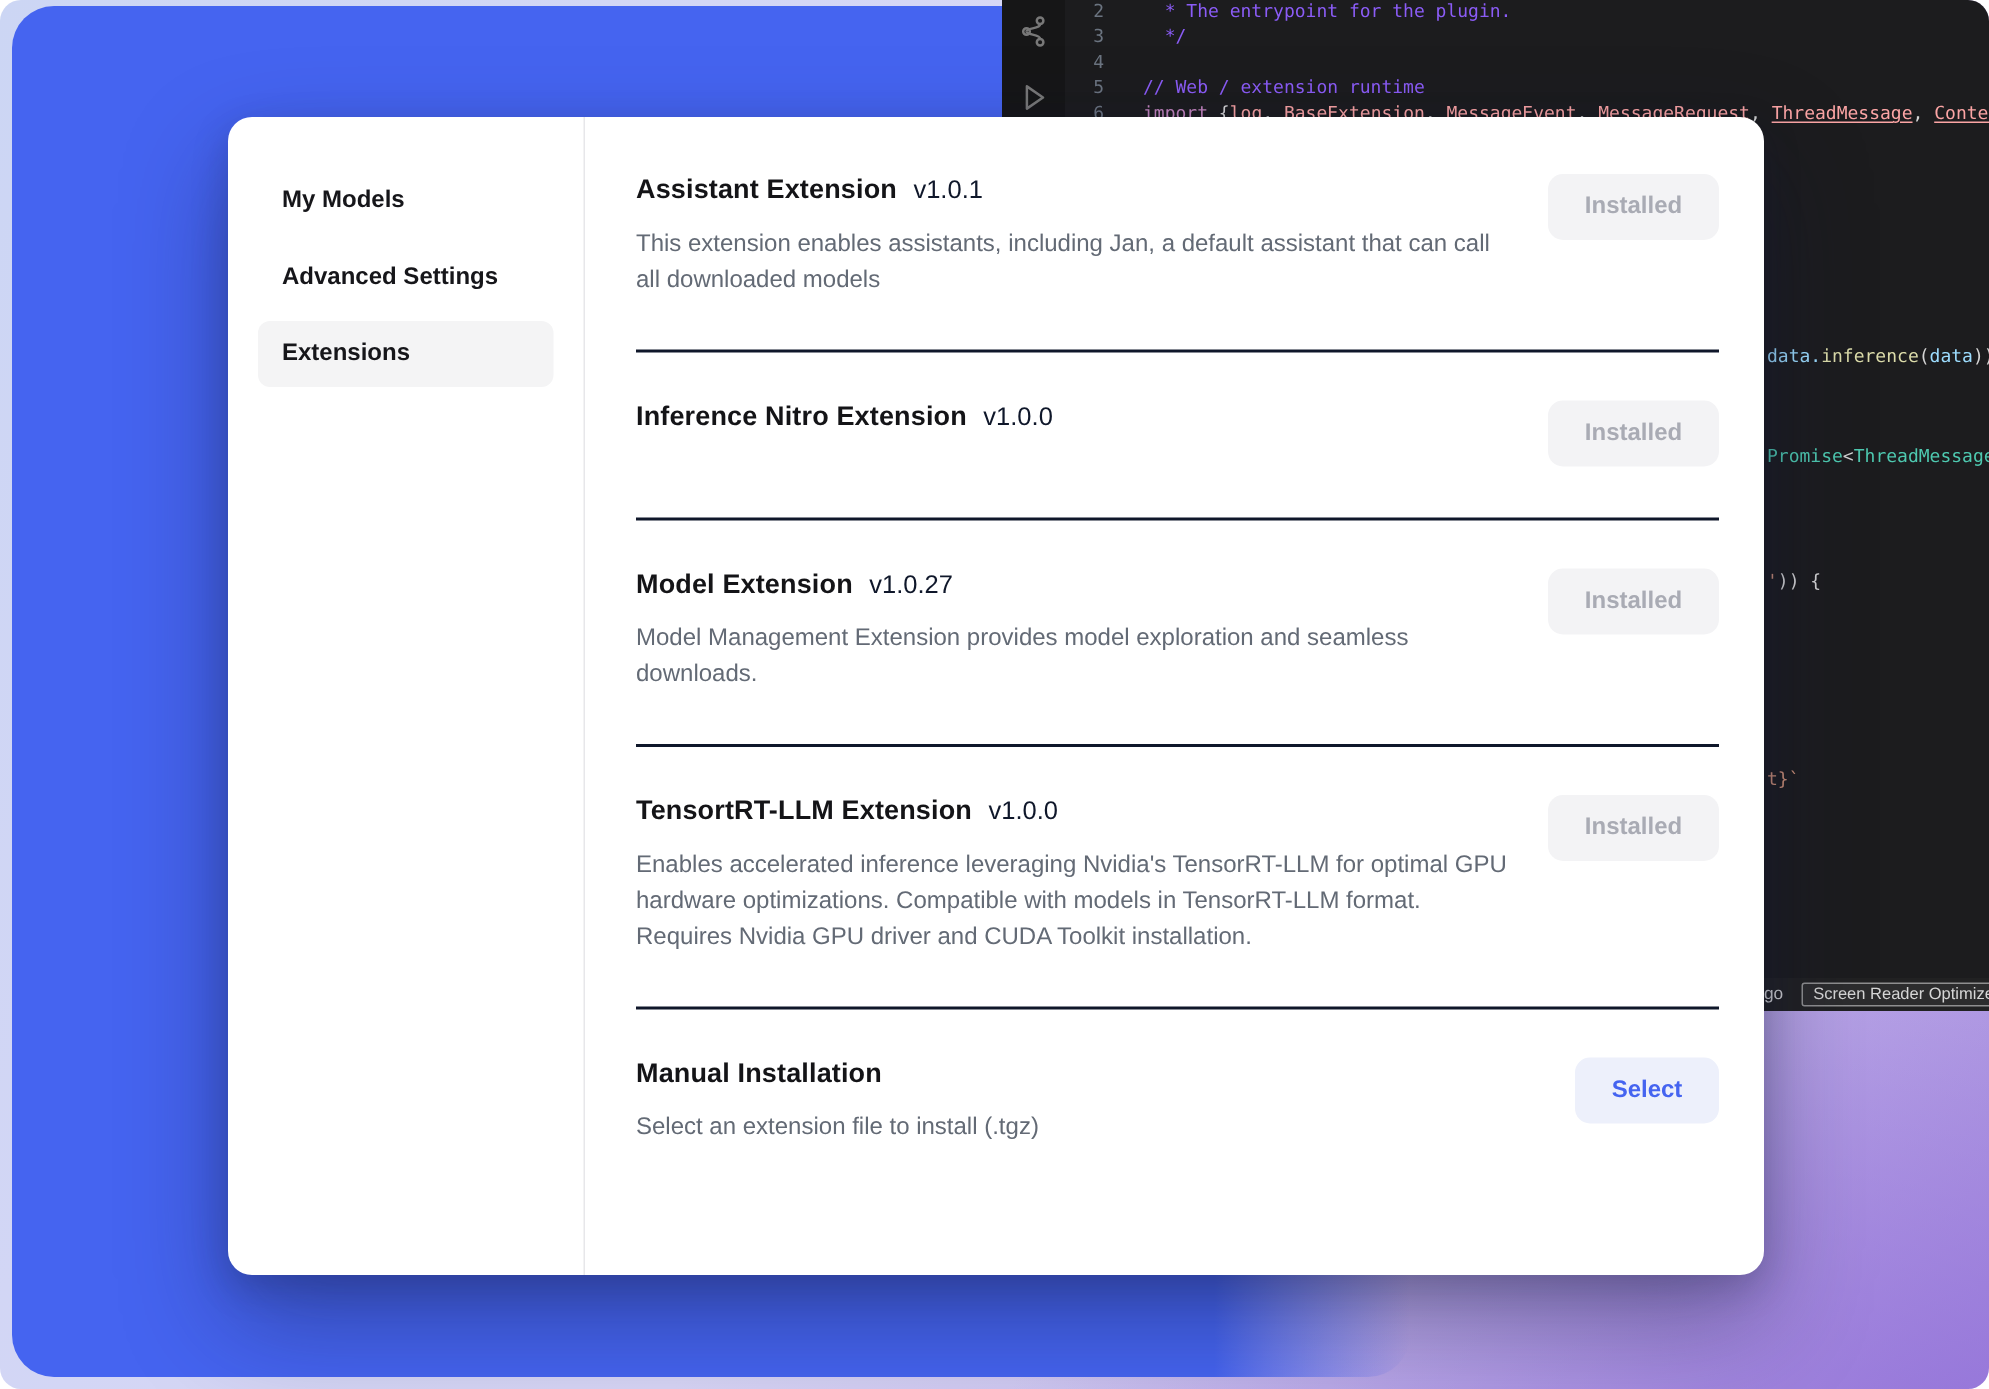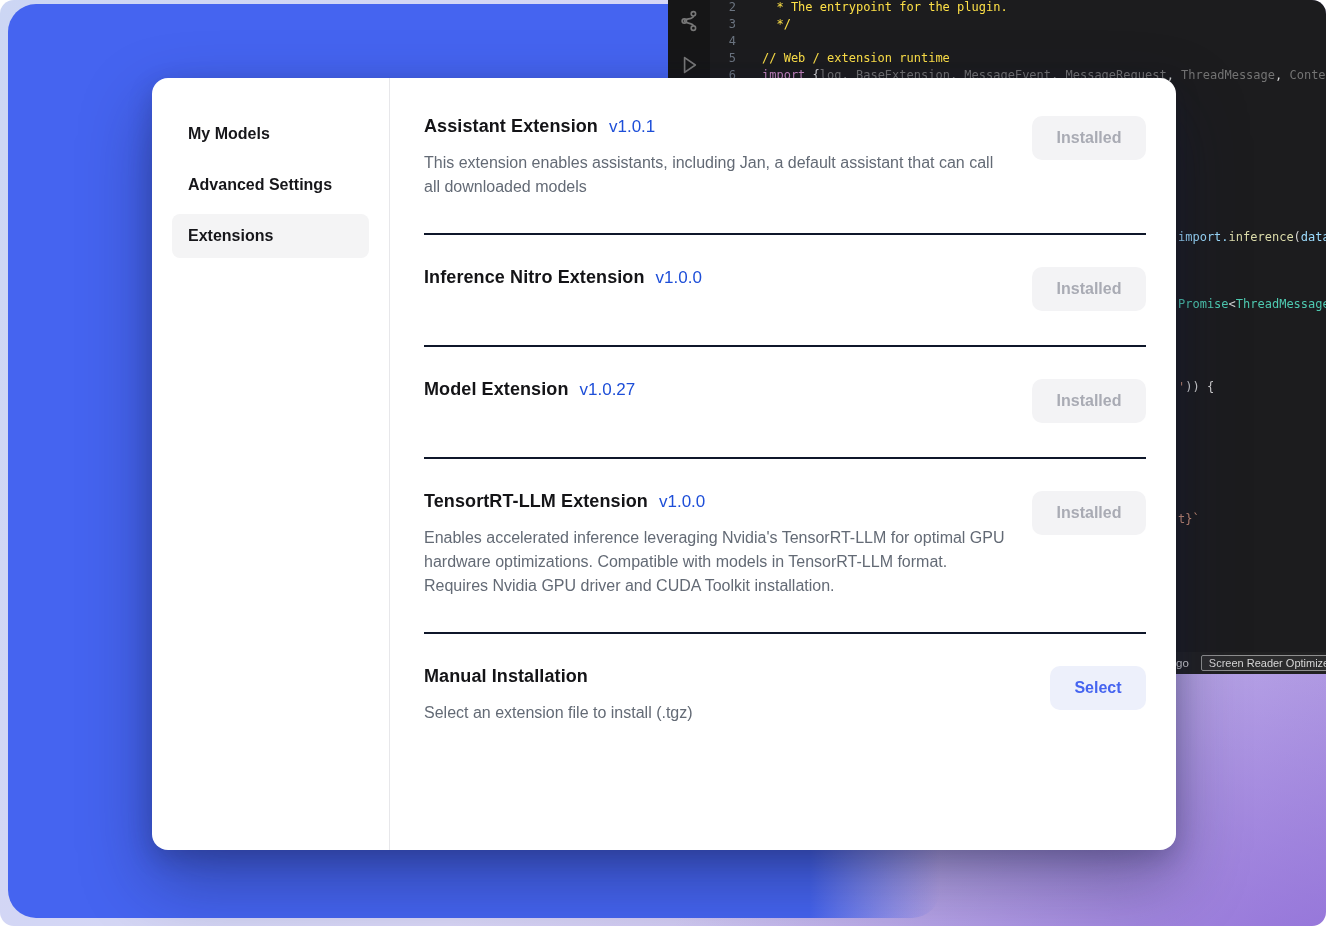--- a/index.html
+++ b/index.html
@@ -23,23 +23,23 @@
   .activity .act-icon{width:30px;height:30px;display:flex;align-items:center;justify-content:center;margin-bottom:14px;opacity:.85;}
   .code-top{position:absolute;left:42px;top:-1px;right:0;font-family:"DejaVu Sans Mono", monospace;font-size:12px;line-height:17px;}
   .code-line{display:flex;height:17px;white-space:pre;}
   .code-line .ln{width:26px;text-align:right;color:#6b7480;margin-right:26px;flex:none;}
   .code-line .lc{white-space:pre;}
   .frag{position:absolute;font-family:"DejaVu Sans Mono", monospace;font-size:12px;line-height:16px;white-space:pre;}
   .frag1{left:510px;top:229px;}
   .frag2{left:510px;top:296px;}
   .frag3{left:510px;top:379px;}
   .frag4{left:510px;top:511px;}
-  .tok-comment{color:#fde047;}
+  .tok-comment{color:#8b5cf6;}
   .tok-kw{color:#C586C0;}
-  .tok-imp{color:#737373;text-underline-offset:2px;}
+  .tok-imp{color:#fca5a5;text-decoration:underline;text-underline-offset:2px;}
   .tok-fg{color:#d4d4d4;}
   .tok-var{color:#9CDCFE;}
   .tok-fn{color:#DCDCAA;}
   .tok-type{color:#4EC9B0;}
   .tok-str{color:#CE9178;}
   .statusbar{
     position:absolute;left:0;right:0;bottom:0;height:22px;background:#212122;
     display:flex;align-items:center;padding-left:508px;box-sizing:border-box;
     font-size:11.5px;color:#d6d6d6;white-space:nowrap;
   }
@@ -56,21 +56,21 @@
     height:44px;display:flex;align-items:center;padding:0 16px;border-radius:8px;
     font-size:16px;font-weight:700;color:#16161a;margin-bottom:7px;cursor:pointer;
   }
   .side-item.active{background:#f4f4f5;}
   .content{flex:1;padding:6px 30px 0 34px;box-sizing:border-box;}
   .ext-row{display:flex;justify-content:space-between;align-items:flex-start;padding:32px 0 34px;border-bottom:2px solid #0f172a;}
   .ext-row:last-child{border-bottom:none;}
   .ext-info{flex:1;padding-right:20px;}
   .ext-titleline{display:flex;align-items:baseline;gap:11px;}
   .ext-title{font-size:18px;font-weight:700;color:#141417;letter-spacing:.1px;}
-  .ext-version{font-size:17px;font-weight:500;color:#1d4ed8;}
+  .ext-version{font-size:17px;font-weight:500;color:#0f172a;}
   .ext-desc{margin-top:14px;font-size:16px;line-height:24px;color:#636a75;max-width:585px;}
   .ext-desc a{color:#3E6BEA;text-decoration:none;cursor:pointer;}
   .btn{height:44px;border:none;border-radius:10px;font-family:"Liberation Sans", sans-serif;font-size:16px;cursor:pointer;flex:none;}
   .btn-installed{min-width:114px;background:#f3f3f5;color:#a9abb4;font-weight:600;}
   .btn-select{min-width:96px;background:#edf0fb;color:#4564F0;font-weight:700;padding:0 22px;margin-left:10px;}
 </style>
 </head>
 <body>
 
 <div class="canvas">
@@ -96,21 +96,21 @@
     </div>
 
     <div class="code-top">
         <div class="code-line"><span class="ln">2</span><span class="lc"><span class="tok-comment">  * The entrypoint for the plugin.</span></span></div>
         <div class="code-line"><span class="ln">3</span><span class="lc"><span class="tok-comment">  */</span></span></div>
         <div class="code-line"><span class="ln">4</span><span class="lc"></span></div>
         <div class="code-line"><span class="ln">5</span><span class="lc"><span class="tok-comment">// Web / extension runtime</span></span></div>
         <div class="code-line"><span class="ln">6</span><span class="lc"><span class="tok-kw">import </span><span class="tok-fg">{</span><span class="tok-imp">log</span><span class="tok-fg">, </span><span class="tok-imp">BaseExtension</span><span class="tok-fg">, </span><span class="tok-imp">MessageEvent</span><span class="tok-fg">, </span><span class="tok-imp">MessageRequest</span><span class="tok-fg">, </span><span class="tok-imp">ThreadMessage</span><span class="tok-fg">, </span><span class="tok-imp">ContentType</span></span></div>
       </div>
 
-    <div class="frag frag1"><span class="tok-var">import.</span><span class="tok-fn">inference</span><span class="tok-fg">(</span><span class="tok-var">data</span><span class="tok-fg">));</span></div>
+    <div class="frag frag1"><span class="tok-var">data.</span><span class="tok-fn">inference</span><span class="tok-fg">(</span><span class="tok-var">data</span><span class="tok-fg">));</span></div>
     <div class="frag frag2"><span class="tok-type">Promise</span><span class="tok-fg">&lt;</span><span class="tok-type">ThreadMessage</span></div>
     <div class="frag frag3"><span class="tok-str">'</span><span class="tok-fg">)) {</span></div>
     <div class="frag frag4"><span class="tok-str">t}`</span></div>
 
     <div class="statusbar">
       <span>go</span>
       <span class="sb-btn">Screen Reader Optimized</span>
     </div>
   </div>
 
@@ -144,20 +144,21 @@
         </div>
         <button class="btn btn-installed">Installed</button>
       </div>
 
       <div class="ext-row">
         <div class="ext-info">
           <div class="ext-titleline">
             <span class="ext-title">Model Extension</span>
             <span class="ext-version">v1.0.27</span>
           </div>
+          <div class="ext-desc">Model Management Extension provides model exploration and seamless downloads.</div>
         </div>
         <button class="btn btn-installed">Installed</button>
       </div>
 
       <div class="ext-row">
         <div class="ext-info">
           <div class="ext-titleline">
             <span class="ext-title">TensortRT-LLM Extension</span>
             <span class="ext-version">v1.0.0</span>
           </div>

